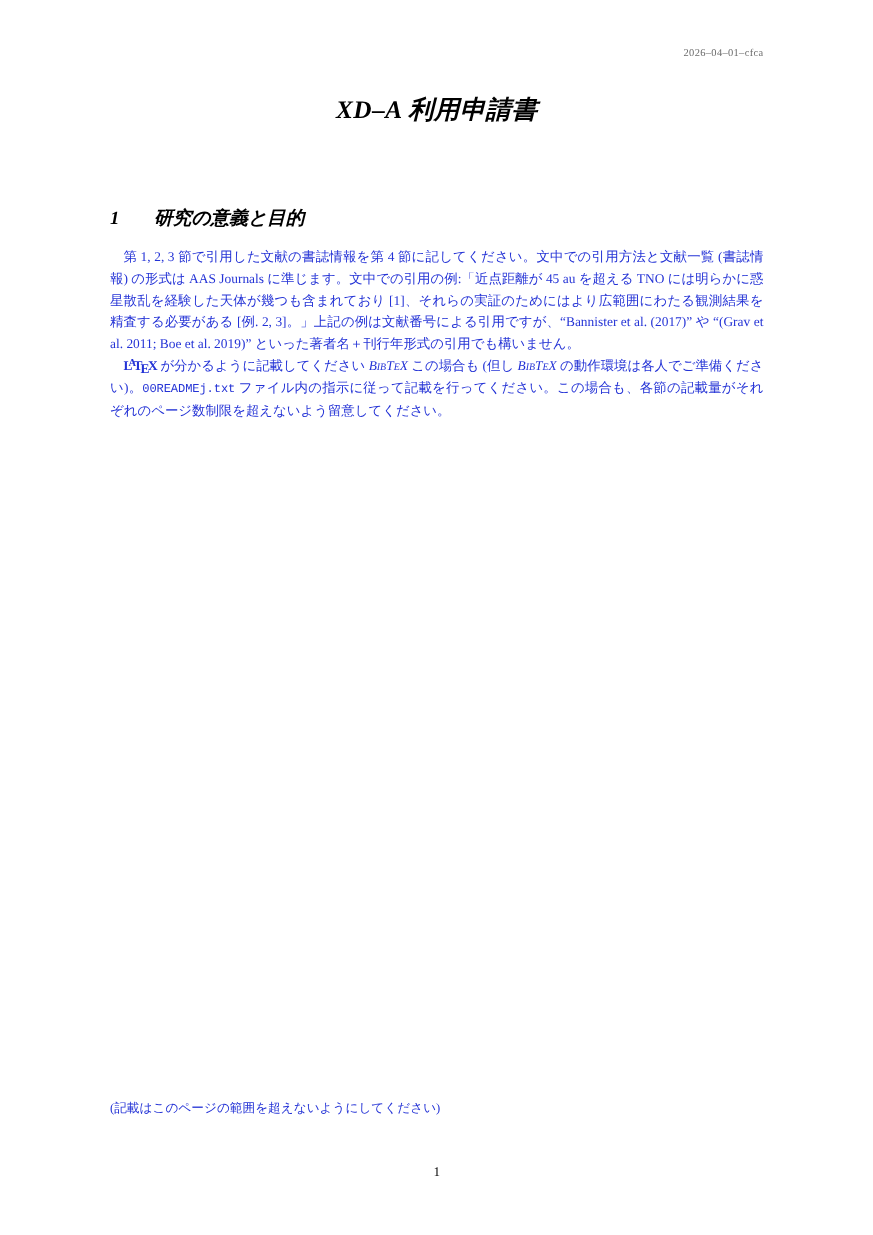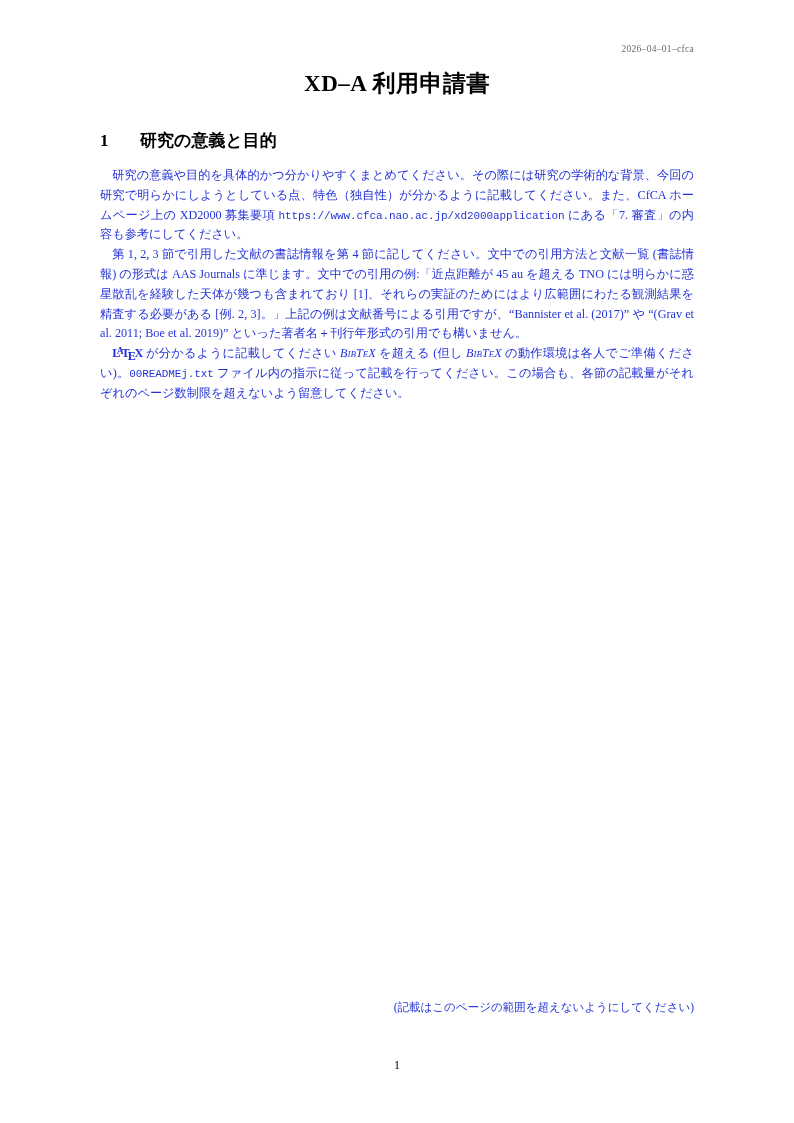--- a/index.html
+++ b/index.html
@@ -14,44 +14,46 @@
     font-family: "Liberation Serif", "DejaVu Serif", serif;
     color: #000000;
     overflow: hidden;
   }
   .page {
     position: absolute;
     top: 0; left: 0;
     width: 794px;
     height: 1123px;
     box-sizing: border-box;
-    padding: 36px 100px 40px 100px;
+    padding: 52px 100px 40px 100px;
   }
   .header-right {
     position: absolute;
     top: 44px;
     right: 100px;
     font-size: 9.5px;
     color: #6b6b6b;
     letter-spacing: 0.3px;
     font-family: "Liberation Serif", "DejaVu Serif", serif;
   }
   .doc-title {
     margin-top: 32px;
     text-align: center;
     font-size: 23px;
     font-weight: bold;
     letter-spacing: 0.5px;
     color: #000000;
+    font-style: italic;
   }
   .section-head {
-    margin-top: 30px;
+    margin-top: 72px;
     font-size: 17px;
     font-weight: bold;
     color: #000000;
+    font-style: italic;
   }
   .section-head .num {
     display: inline-block;
     width: 40px;
   }
   .body-text {
     margin-top: 14px;
     font-size: 12.2px;
     line-height: 1.62;
     color: #2433d6;
@@ -65,21 +67,20 @@
   .mono {
     font-family: "Liberation Mono", "DejaVu Sans Mono", monospace;
     font-size: 11px;
     letter-spacing: -0.1px;
   }
   .footnote-line {
     position: absolute;
     left: 100px;
     right: 100px;
     top: 1000px;
-    text-align: right;
     font-size: 11.5px;
     color: #2433d6;
   }
   .page-number {
     position: absolute;
     left: 0;
     right: 0;
     top: 1058px;
     text-align: center;
     font-size: 12px;
@@ -114,24 +115,23 @@
 
   <div class="header-right">2026–04–01–cfca</div>
 
   <h1 class="doc-title">XD–A 利用申請書</h1>
 
   <h2 class="section-head">
     <span class="num">1</span><span>研究の意義と目的</span>
   </h2>
 
   <div class="body-text">
-    <p><span>研究の意義や目的を具体的かつ分かりやすくまとめてください。その際には研究の学術的な背景、今回の研究で明らかにしようとしている点、特色（独自性）が分かるように記載してください。また、CfCA ホームページ上の XD2000 募集要項 </span><span class="mono">https://www.cfca.nao.ac.jp/xd2000application</span><span> にある「7. 審査」の内容も参考にしてください。</span></p>
 
     <p>第 1, 2, 3 節で引用した文献の書誌情報を第 4 節に記してください。文中での引用方法と文献一覧 (書誌情報) の形式は AAS Journals に準じます。文中での引用の例:「近点距離が 45 au を超える TNO には明らかに惑星散乱を経験した天体が幾つも含まれており [1]、それらの実証のためにはより広範囲にわたる観測結果を精査する必要がある [例. 2, 3]。」上記の例は文献番号による引用ですが、“Bannister et al. (2017)” や “(Grav et al. 2011; Boe et al. 2019)” といった著者名＋刊行年形式の引用でも構いません。</p>
 
-    <p><span class="latex-logo">L<span class="a">A</span>T<span class="e">E</span>X</span><span> が分かるように記載してください </span><span class="sc">BibTeX</span><span> を超える (但し </span><span class="sc">BibTeX</span><span> の動作環境は各人でご準備ください)。</span><span class="mono">00READMEj.txt</span><span> ファイル内の指示に従って記載を行ってください。この場合も、各節の記載量がそれぞれのページ数制限を超えないよう留意してください。</span></p>
+    <p><span class="latex-logo">L<span class="a">A</span>T<span class="e">E</span>X</span><span> が分かるように記載してください </span><span class="sc">BibTeX</span><span> この場合も (但し </span><span class="sc">BibTeX</span><span> の動作環境は各人でご準備ください)。</span><span class="mono">00READMEj.txt</span><span> ファイル内の指示に従って記載を行ってください。この場合も、各節の記載量がそれぞれのページ数制限を超えないよう留意してください。</span></p>
   </div>
 
   <div class="footnote-line">(記載はこのページの範囲を超えないようにしてください)</div>
 
   <div class="page-number">1</div>
 
 </div>
 
 </body></html>

